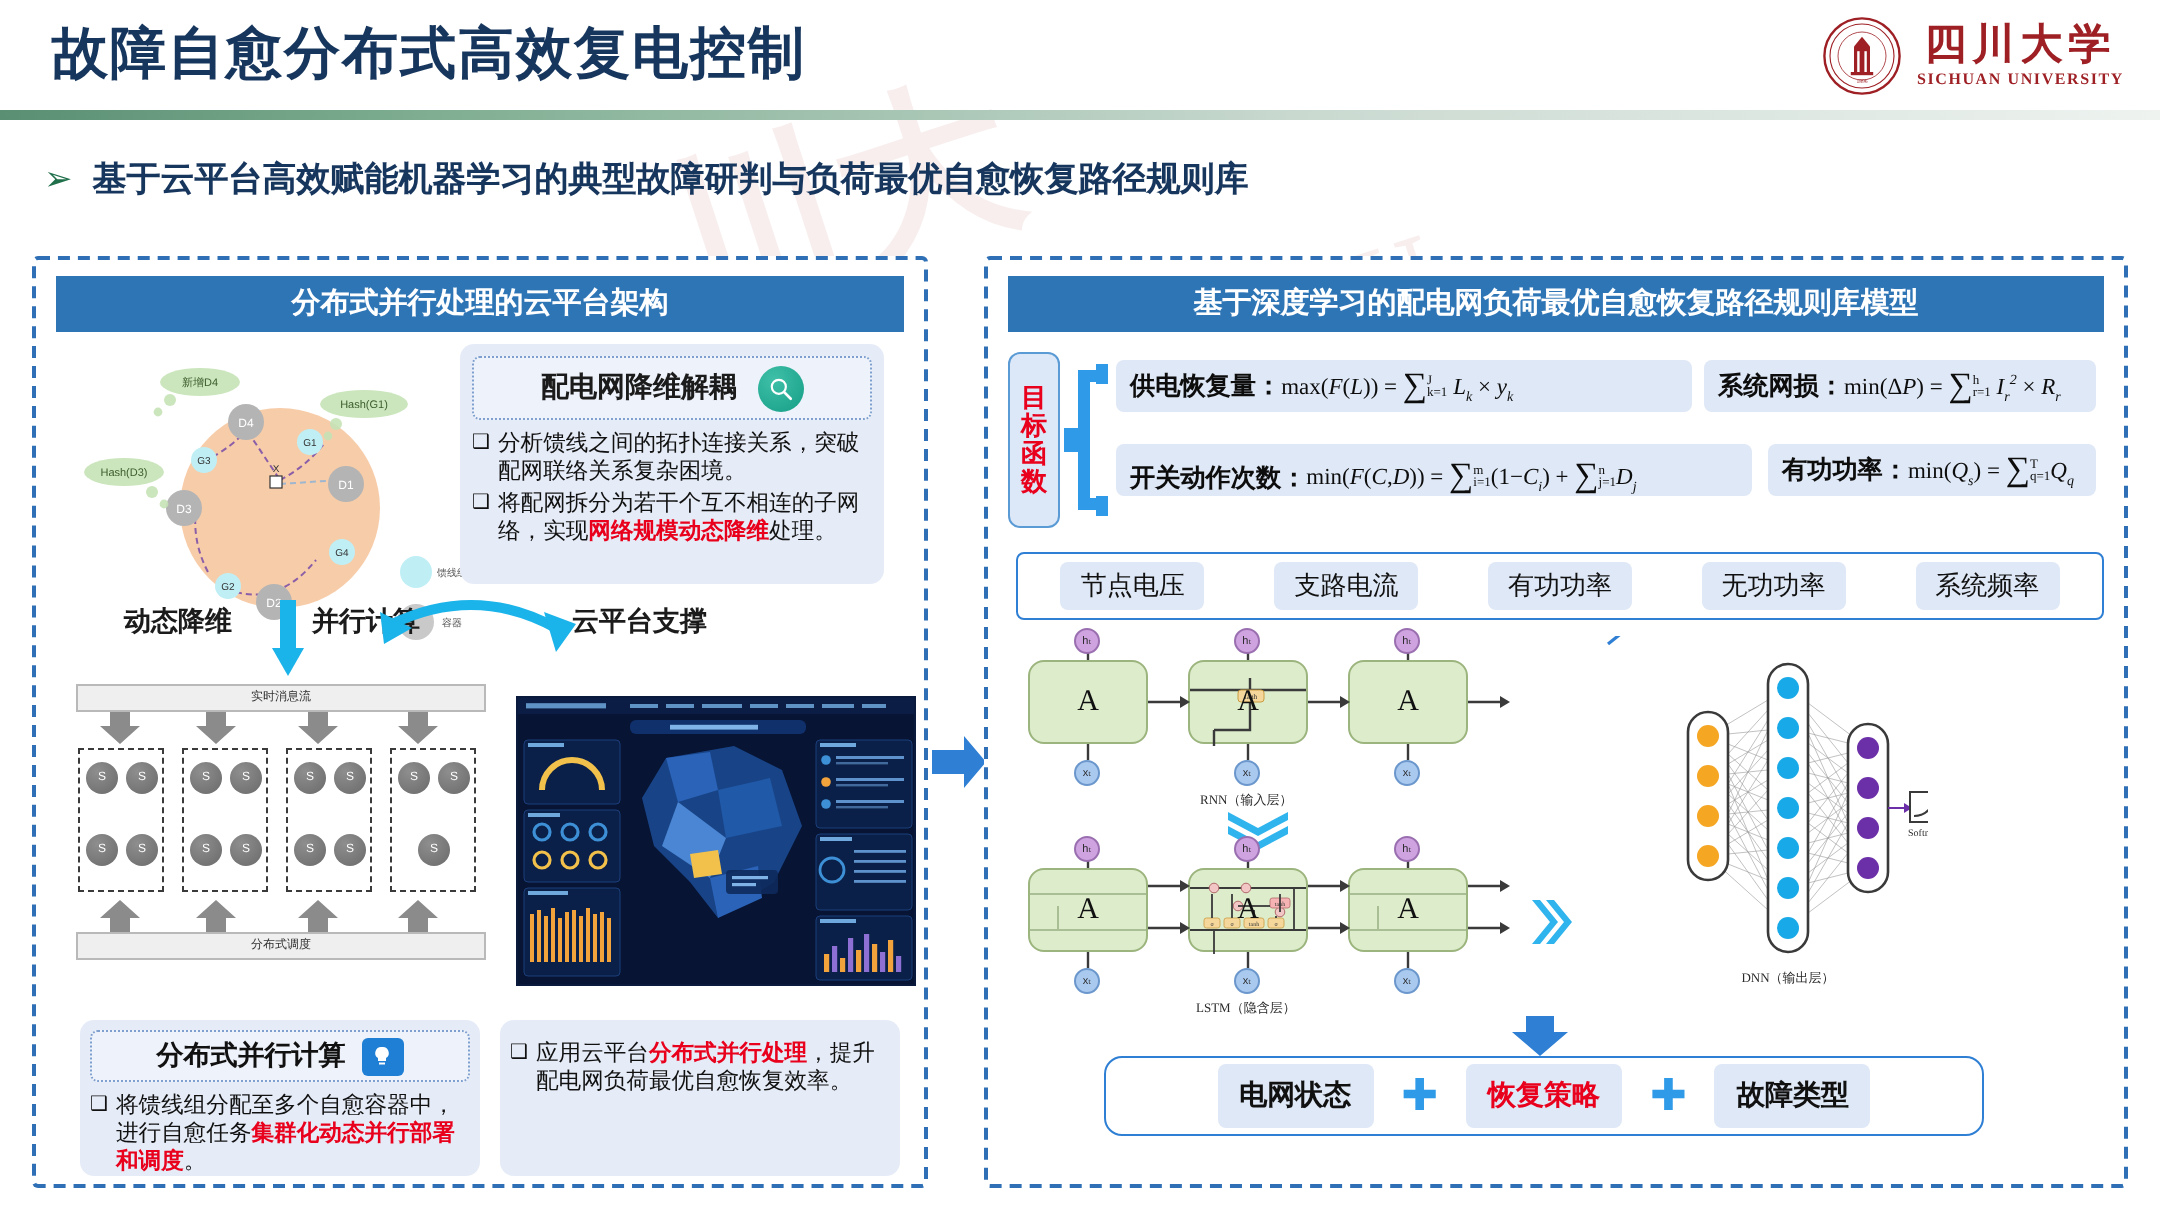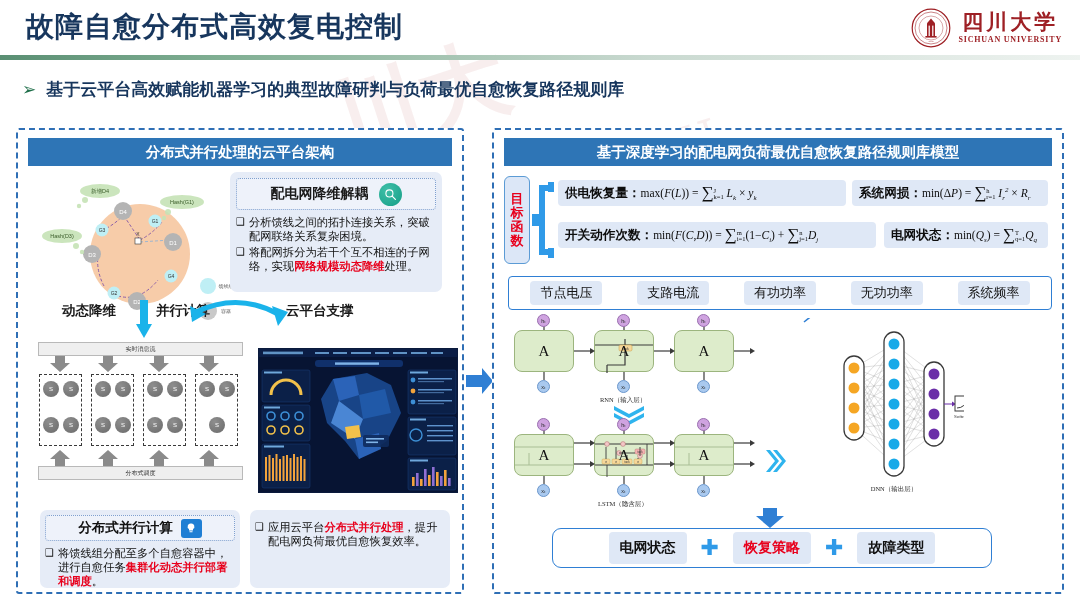--- a/index.html
+++ b/index.html
@@ -517,32 +517,32 @@
             <span>k=1</span>
           </span>&nbsp;<i>L<sub class="s">k</sub></i> × <i>y<sub class="s">k</sub></i></span>
     </div>
     <div class="fbox" style="left:358px;top:50px;width:196px;">
       <span style="font-weight:bold;">系统网损：</span>
       <span class="fm">min(Δ<i>P</i>) =&nbsp;<span class="sig">∑</span><span class="lim">
             <span>h</span>
             <span>r=1</span>
           </span>&nbsp;<i>I<sub class="s">r</sub><sup class="s">2</sup></i> × <i>R<sub class="s">r</sub></i></span>
     </div>
-    <div class="fbox" style="left:64px;top:92px;width:318px;">
+    <div class="fbox" style="left:64px;top:92px;width:318px;align-items:flex-end;">
       <span style="font-weight:bold;">开关动作次数：</span>
       <span class="fm">min(<i>F</i>(<i>C</i>,<i>D</i>)) =&nbsp;<span class="sig">∑</span><span class="lim">
             <span>m</span>
             <span>i=1</span>
           </span>(1−<i>C<sub class="s">i</sub></i>) +&nbsp;<span class="sig">∑</span><span class="lim">
             <span>n</span>
             <span>j=1</span>
           </span><i>D<sub class="s">j</sub></i></span>
     </div>
     <div class="fbox" style="left:390px;top:92px;width:164px;">
-      <span style="font-weight:bold;">电网状态：</span>
+      <span style="font-weight:bold;">有功功率：</span>
       <span class="fm">min(<i>Q<sub class="s">s</sub></i>) =&nbsp;<span class="sig">∑</span><span class="lim">
             <span>T</span>
             <span>q=1</span>
           </span><i>Q<sub class="s">q</sub></i></span>
     </div>
 
     <div id="tagrow">
       <span class="tag">节点电压</span>
       <span class="tag">支路电流</span>
       <span class="tag">有功功率</span>

